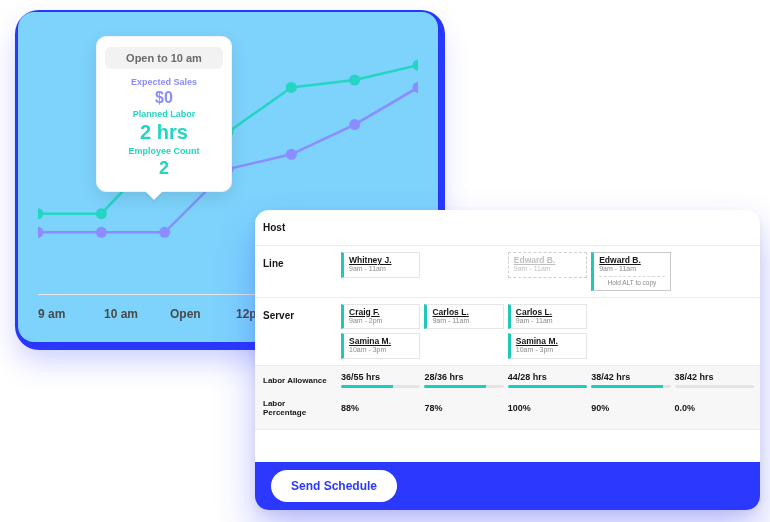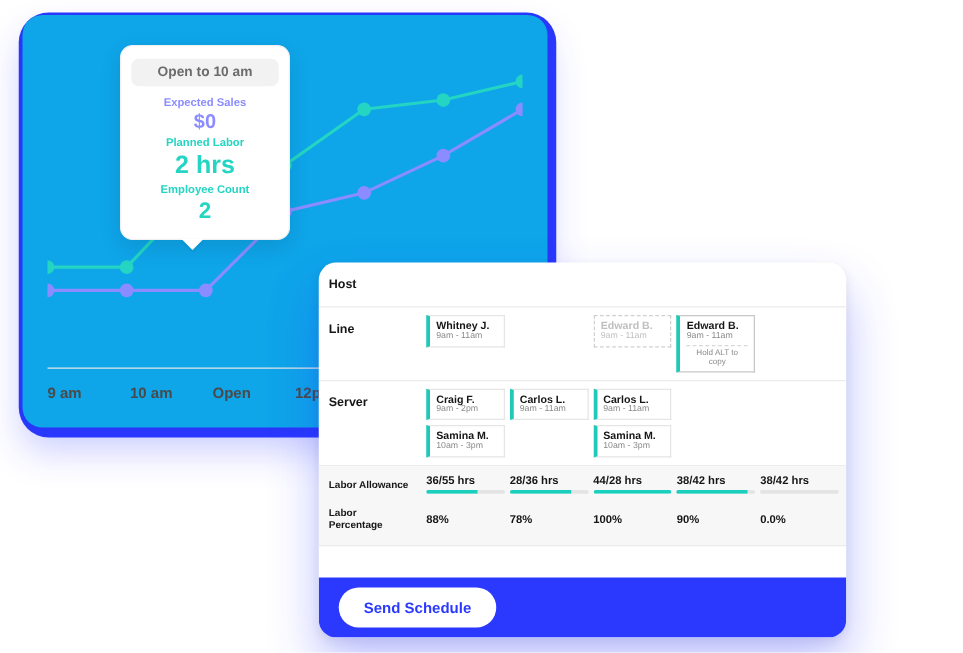--- a/index.html
+++ b/index.html
@@ -7,21 +7,21 @@
     width: 770px; height: 522px;
     font-family: -apple-system, BlinkMacSystemFont, "Segoe UI", Arial, sans-serif;
     background: #fff; position: relative; overflow: hidden;
   }
   .bg-blob {
     position: absolute; left: 15px; top: 10px; width: 430px; height: 340px;
     background: #2b39ff; border-radius: 24px; z-index: 0;
   }
   .chart-card {
     position: absolute; left: 18px; top: 12px; width: 420px; height: 330px;
-    background: #0ea5e9; border-radius: 16px; z-index: 2; padding: 16px 20px 10px;
+    background: #7dd3fc; border-radius: 16px; z-index: 2; padding: 16px 20px 10px;
     box-shadow: 0 18px 30px rgba(43,57,255,0.25), 0 2px 6px rgba(0,0,0,0.06);
   }
   .chart-area { position: relative; width: 100%; height: 260px; }
   .chart-area svg { position: absolute; inset: 0; }
   .x-axis {
     display: flex; gap: 0; margin-top: 6px;
     border-top: 1px solid #e6e6e6; padding-top: 12px;
   }
   .x-tick { width: 66px; font-size: 12px; color: #4a4a4a; font-weight: 600; }
   .tooltip {
@@ -36,36 +36,36 @@
   .sales-l { color: #8b8cff; } .sales-v { color: #8b8cff; font-size: 16px; }
   .labor-l { color: #23d5c2; } .labor-v { color: #23d5c2; font-size: 20px; }
   .emp-l   { color: #23d5c2; } .emp-v   { color: #23d5c2; font-size: 18px; }
   .tooltip::after {
     content: ""; position: absolute; left: 48px; bottom: -9px;
     border-left: 9px solid transparent; border-right: 9px solid transparent;
     border-top: 9px solid #fff; filter: drop-shadow(0 2px 1px rgba(0,0,0,0.05));
   }
 
   .schedule-card {
-    position: absolute; left: 255px; top: 210px; width: 422px; height: 300px;
+    position: absolute; left: 255px; top: 210px; width: 505px; height: 300px;
     background: #fff; border-radius: 14px; z-index: 3; overflow: hidden;
     box-shadow: 0 22px 40px rgba(43,57,255,0.30), 0 3px 8px rgba(0,0,0,0.08);
   }
   .sched-body { height: 252px; overflow: hidden; }
   .row { display: flex; align-items: stretch; border-bottom: 1px solid #ececec; }
   .rowlabel { width: 80px; flex: none; font-size: 10px; font-weight: 800; color: #161616; padding: 12px 8px; }
   .grid { flex: 1; display: grid; grid-template-columns: repeat(5, 1fr); gap: 4px; padding: 6px 6px; }
   .cell { display: flex; flex-direction: column; gap: 4px; }
   .shift {
     border: 1px solid #e5e5e5; border-left: 3px solid #1ec9b7;
     padding: 3px 5px 4px; background: #fff; min-height: 24px;
   }
   .shift.ghost { border: 1px dashed #d0d0d0; border-left: 1px dashed #d0d0d0; color: #bfbfbf; }
   .shift.held { border: 1px solid #c8c8c8; border-left: 3px solid #1ec9b7; }
-  .sname { font-size: 8.5px; font-weight: 800; color: #161616; line-height: 1.05; }
+  .sname { font-size: 8.5px; font-weight: 800; color: #161616; line-height: 1.05; text-decoration: underline; }
   .stime { font-size: 7px; color: #8a8a8a; line-height: 1.1; }
   .ghost .sname, .ghost .stime { color: #bfbfbf; }
   .shift .hint { font-size: 6.5px; color: #8a8a8a; text-align: center; margin-top: 3px; border-top: 1px dashed #d8d8d8; padding-top: 2px; }
 
   .metrics { background: #f7f7f7; }
   .mrows { display: flex; flex-direction: column; padding: 6px 0 8px; }
   .mrow { display: flex; align-items: center; }
   .mlabel { width: 80px; flex: none; font-size: 8px; font-weight: 700; color: #161616; padding: 4px 8px; }
   .mgrid { flex: 1; display: grid; grid-template-columns: repeat(5, 1fr); gap: 4px; padding: 0 6px; }
   .mv { font-size: 9px; font-weight: 800; color: #161616; }

